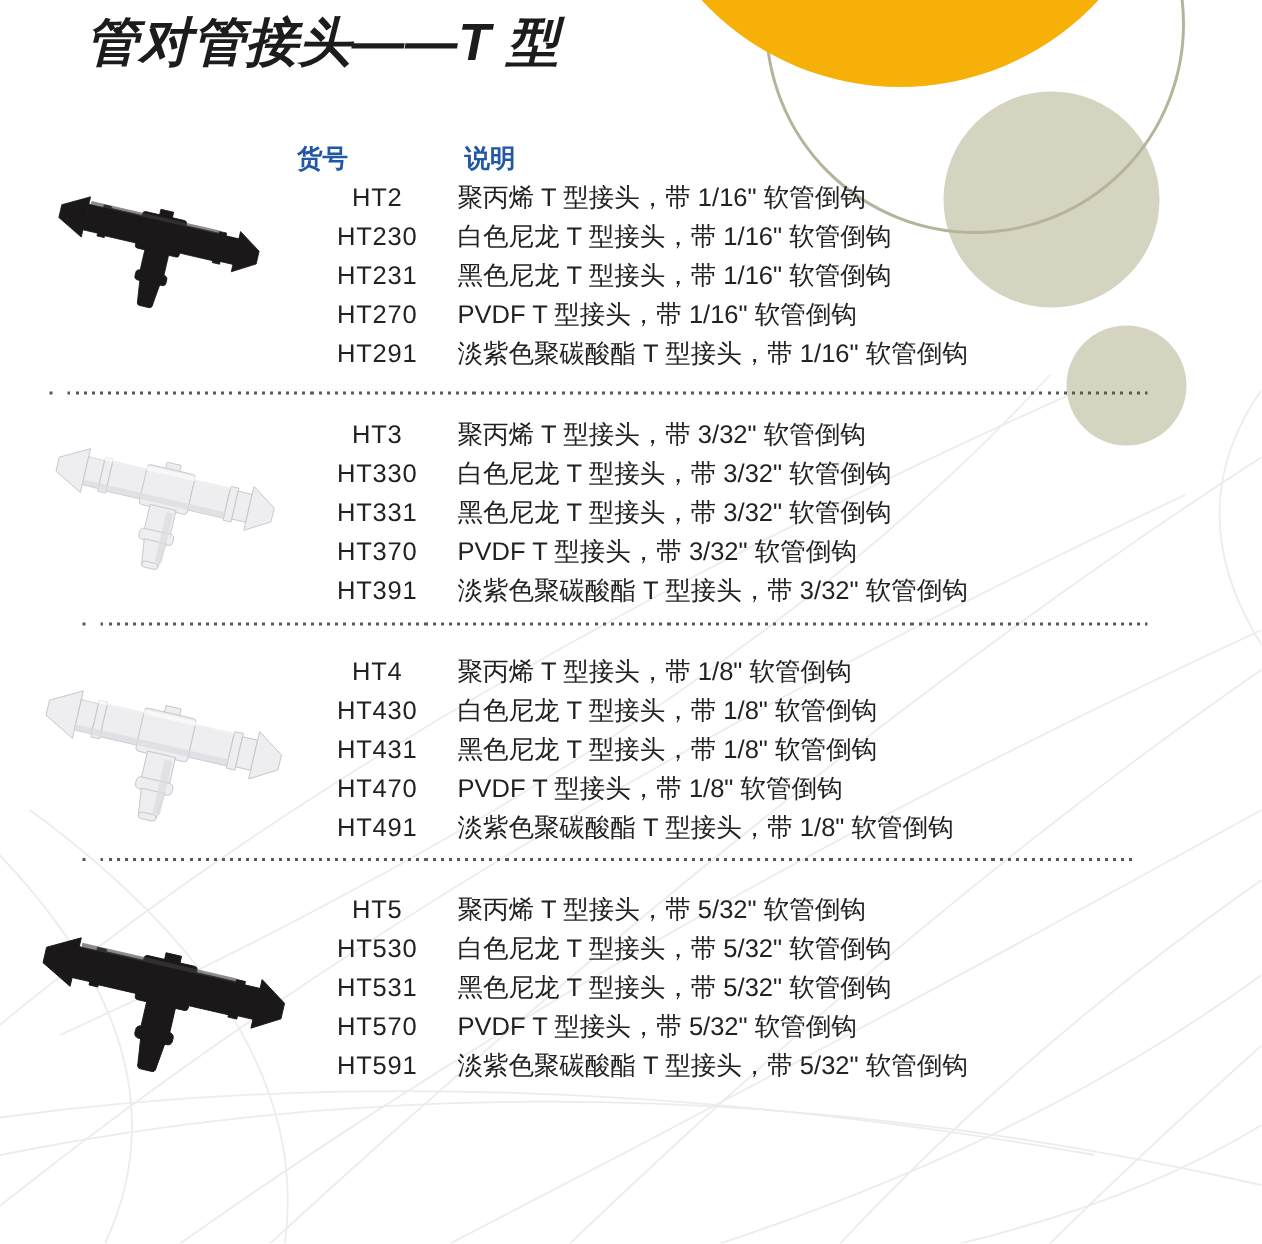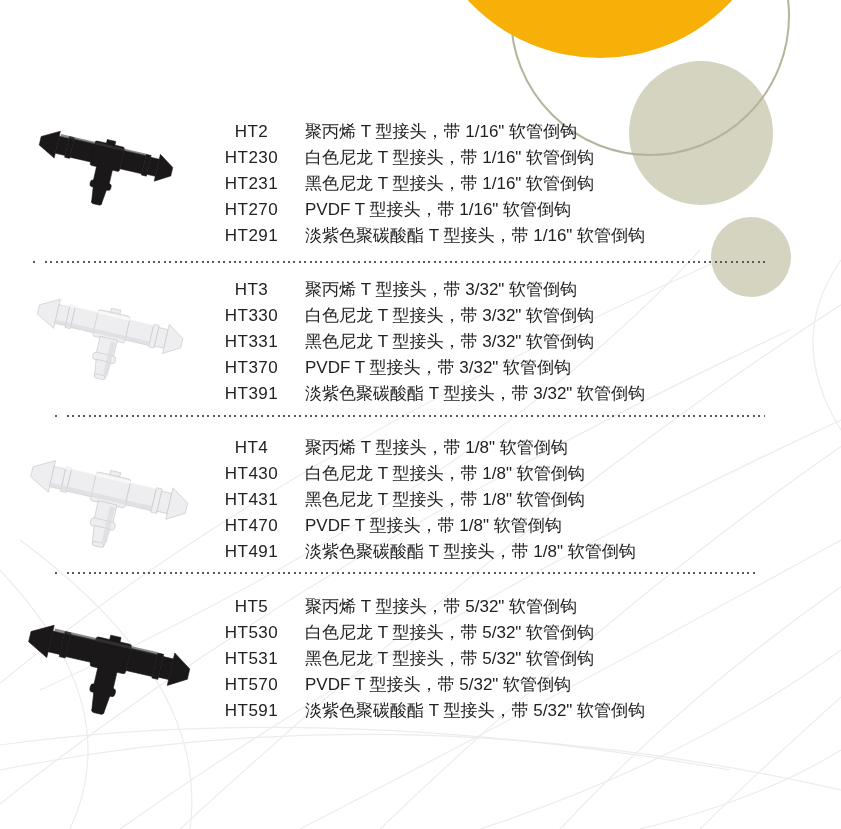--- a/index.html
+++ b/index.html
@@ -90,21 +90,26 @@
           <rect x="30" y="79" width="142" height="6" fill="var(--shade)" opacity="0.7"></rect>
           <rect x="116" y="92" width="7" height="50" fill="var(--shade)" opacity="0.7"></rect>
           <rect x="32" y="52" width="140" height="4" fill="var(--hl)" opacity="0.6"></rect>
         </g>
       </symbol>
     </defs>
   </svg>
 
   <div class="content">
 
+    <h1 class="title">管对管接头——T 型</h1>
 
+    <div class="colhead">
+      <span class="h-sku">货号</span>
+      <span class="h-desc">说明</span>
+    </div>
 
     <svg class="tee tee-black p1" viewBox="0 0 220 155">
         <use href="#tee-shape"></use>
       </svg>
     <svg class="tee tee-white p2" viewBox="0 0 220 155">
         <use href="#tee-shape"></use>
       </svg>
     <svg class="tee tee-white p3" viewBox="0 0 220 155">
         <use href="#tee-shape"></use>
       </svg>

